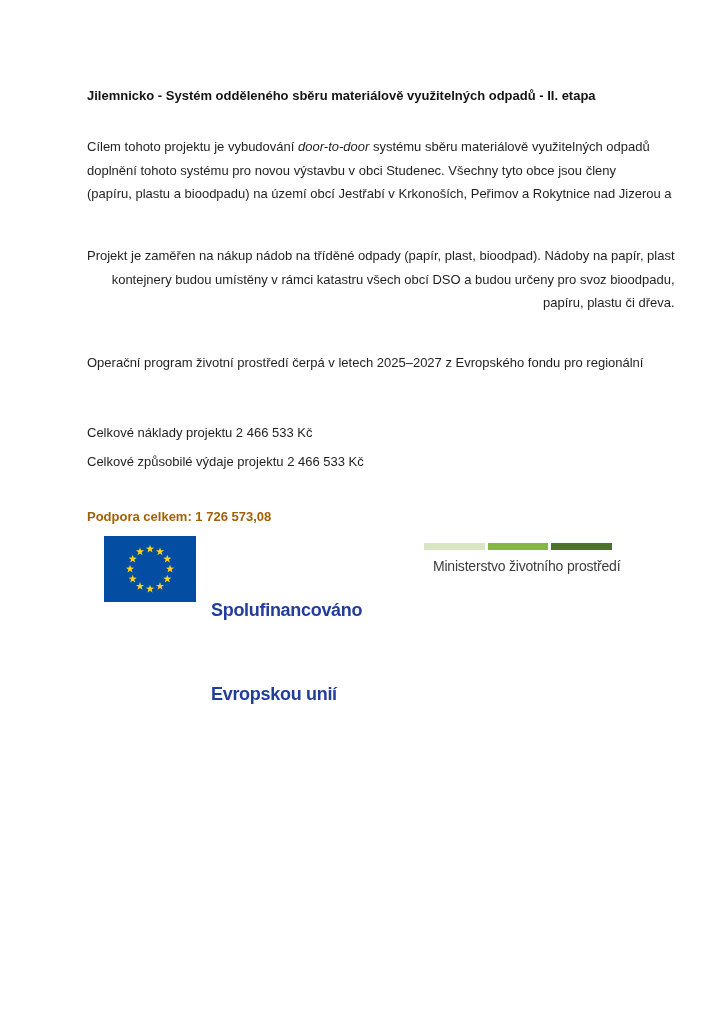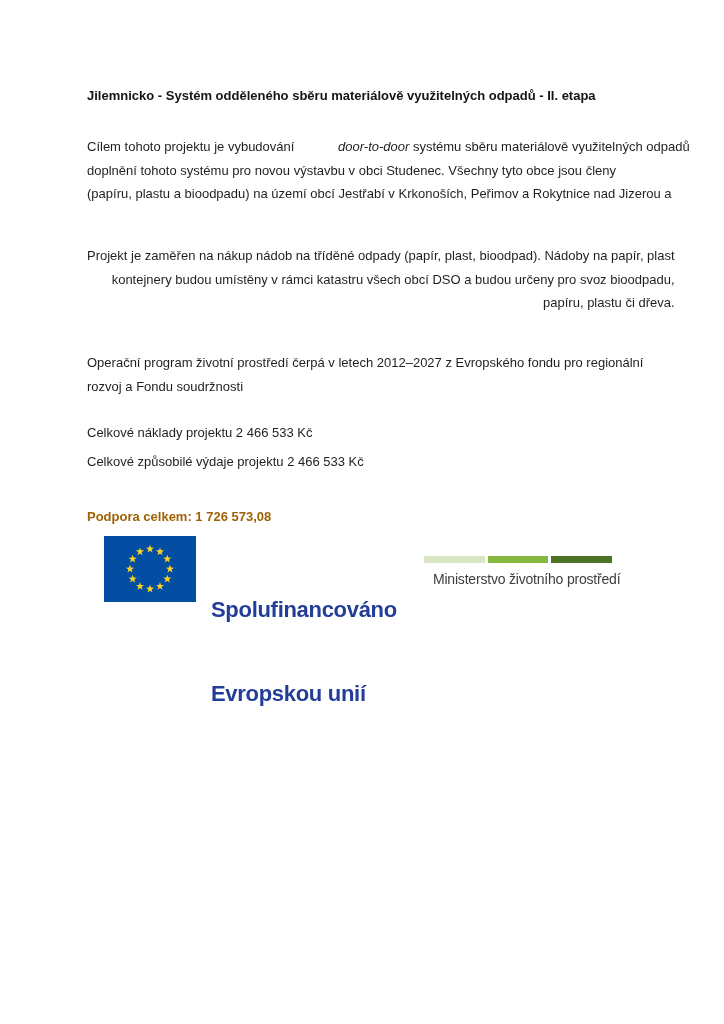--- a/index.html
+++ b/index.html
@@ -18,21 +18,21 @@
     left: 87px;
     top: 87px;
     font-size: 13px;
     font-weight: 700;
     line-height: 17px;
     white-space: pre;
     color: #141414;
   }
   .para { position: absolute; left: 87px; font-size: 13px; }
   .para .line { display: block; line-height: 23.5px; white-space: pre; }
-  .para em { font-style: italic; margin-left: 40px; }
+  .para em { font-style: italic; }
   .p1 { top: 135px; }
   .p2 { top: 244px; text-align: right; }
   .p3 { top: 351px; }
   .cost-line {
     position: absolute;
     left: 87px;
     font-size: 13px;
     line-height: 17px;
     white-space: pre;
   }
@@ -40,29 +40,29 @@
   .cost-2 { top: 453px; }
   .cost-3 { top: 508px; font-weight: 700; color: #a16207; }
 
   
   .eu-logo { position: absolute; left: 104px; top: 536px; }
   .eu-flag { position: absolute; left: 0; top: 0; display: block; }
   .eu-text {
     position: absolute;
     left: 107px;
     top: 4px;
-    font-size: 22px;
+    font-size: 18px;
     font-weight: 700;
     line-height: 28px;
     letter-spacing: -0.3px;
     white-space: pre;
   }
 
   
-  .ministry { position: absolute; left: 424px; top: 556px; width: 204px; }
+  .ministry { position: absolute; left: 424px; top: 543px; width: 204px; }
   .ministry-bars { display: flex; gap: 3px; height: 7px; width: 188px; }
   .ministry-bars .bar { flex: 1 1 0; height: 7px; }
   .ministry-label {
     position: absolute;
     left: 9px;
     top: 15px;
     font-size: 14px;
     letter-spacing: -0.2px;
     color: #3d3d3d;
     white-space: pre;
@@ -81,22 +81,21 @@
     <span class="line">(papíru, plastu a bioodpadu) na území obcí Jestřabí v Krkonoších, Peřimov a Rokytnice nad Jizerou a</span>
   </div>
 
   <div class="para p2">
     <span class="line">Projekt je zaměřen na nákup nádob na tříděné odpady (papír, plast, bioodpad). Nádoby na papír, plast</span>
     <span class="line">kontejnery budou umístěny v rámci katastru všech obcí DSO a budou určeny pro svoz bioodpadu,</span>
     <span class="line">papíru, plastu či dřeva.</span>
   </div>
 
   <div class="para p3">
-    <span class="line">Operační program životní prostředí čerpá v letech 2012–2027 z Evropského fondu pro regionální</span>
-    <span class="line">rozvoj a Fondu soudržnosti</span>
+    <span class="line">Operační program životní prostředí čerpá v letech 2025–2027 z Evropského fondu pro regionální</span>
   </div>
 
   <div class="cost-line cost-1">Celkové náklady projektu 2 466 533 Kč</div>
   <div class="cost-line cost-2">Celkové způsobilé výdaje projektu 2 466 533 Kč</div>
   <div class="cost-line cost-3">Podpora celkem: 1 726 573,08</div>
 
   <div class="eu-logo">
     <svg class="eu-flag" width="92" height="66" viewBox="0 0 92 66" xmlns="http://www.w3.org/2000/svg" aria-hidden="true">
       <defs>
         <polygon id="eu-star" points="0,-4.3 1.0,-1.38 4.09,-1.33 1.62,0.53 2.53,3.48 0,1.7 -2.53,3.48 -1.62,0.53 -4.09,-1.33 -1.0,-1.38"></polygon>

